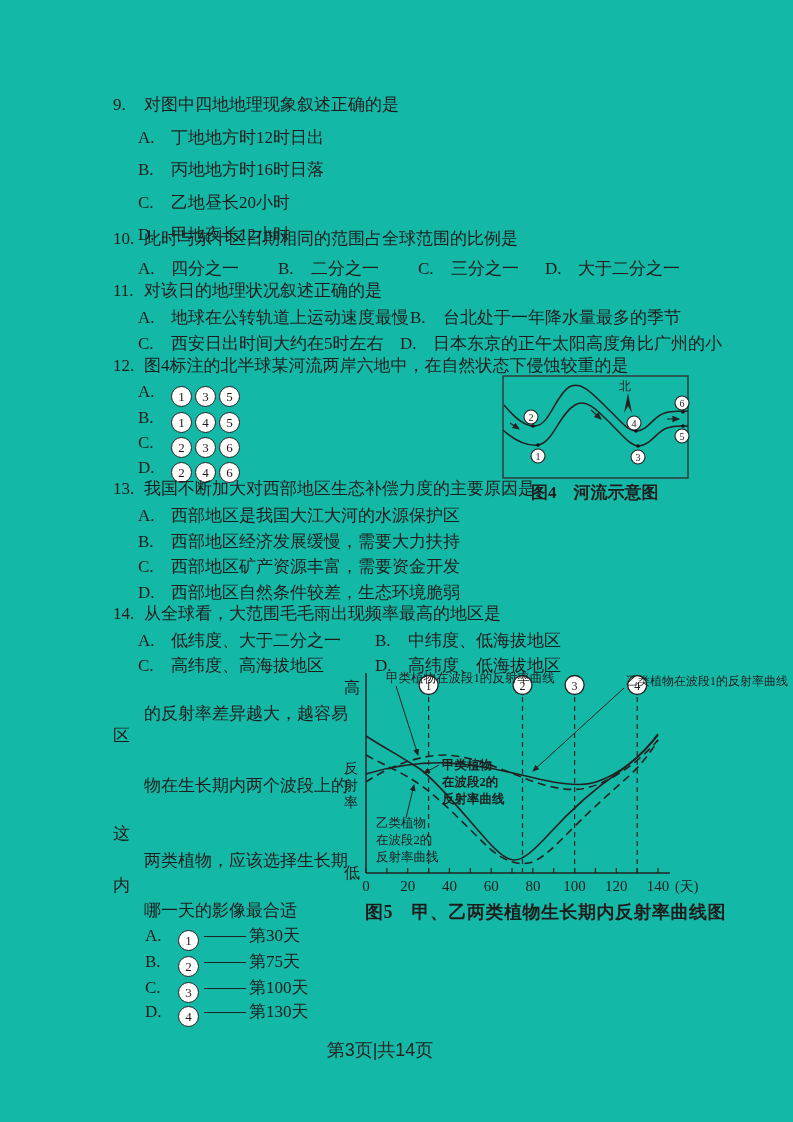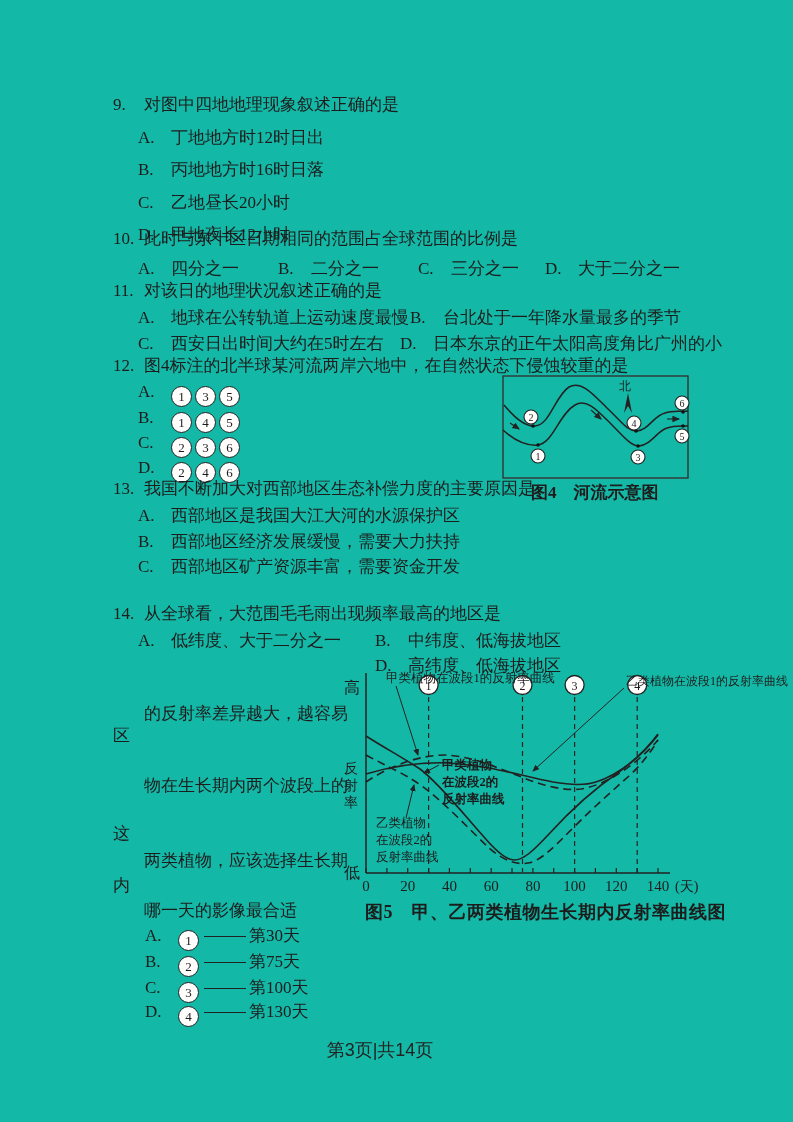--- a/index.html
+++ b/index.html
@@ -94,24 +94,26 @@
         <circle cx="187" cy="70" r="7" fill="#fffefd" stroke="#222" stroke-width="1.1"></circle>
         <text x="187" y="74" font-size="10" text-anchor="middle">5</text>
       </g>
   </svg>
   <div class="cap" style="left:531px;top:481px;font-size:17px">图4　河流示意图</div>
 
   <div class="ln" style="left:113px;top:479px"><span class="qn">13.</span><span>我国不断加大对西部地区生态补偿力度的主要原因是</span></div>
   <div class="ln" style="left:138px;top:506px"><span class="ol">A.</span><span>西部地区是我国大江大河的水源保护区</span></div>
   <div class="ln" style="left:138px;top:532px"><span class="ol">B.</span><span>西部地区经济发展缓慢，需要大力扶持</span></div>
   <div class="ln" style="left:138px;top:557px"><span class="ol">C.</span><span>西部地区矿产资源丰富，需要资金开发</span></div>
+  <div class="ln" style="left:138px;top:583px"><span class="ol">D.</span><span>西部地区自然条件较差，生态环境脆弱</span></div>
 
   <div class="ln" style="left:113px;top:604px"><span class="qn">14.</span><span>从全球看，大范围毛毛雨出现频率最高的地区是</span></div>
   <div class="ln" style="left:138px;top:631px"><span class="ol">A.</span><span>低纬度、大于二分之一</span></div>
   <div class="ln" style="left:375px;top:631px"><span class="ol">B.</span><span>中纬度、低海拔地区</span></div>
+  <div class="ln" style="left:138px;top:656px"><span class="ol">C.</span><span>高纬度、高海拔地区</span></div>
   <div class="ln" style="left:375px;top:656px"><span class="ol">D.</span><span>高纬度、低海拔地区</span></div>
 
   <div class="ln" style="left:144px;top:704px">的反射率差异越大，越容易</div>
   <div class="ln" style="left:113px;top:726px">区</div>
   <div class="ln" style="left:144px;top:776px">物在生长期内两个波段上的</div>
   <div class="ln" style="left:113px;top:824px">这</div>
   <div class="ln" style="left:144px;top:851px">两类植物，应该选择生长期</div>
   <div class="ln" style="left:113px;top:876px">内</div>
   <div class="ln" style="left:144px;top:901px">哪一天的影像最合适</div>
 

